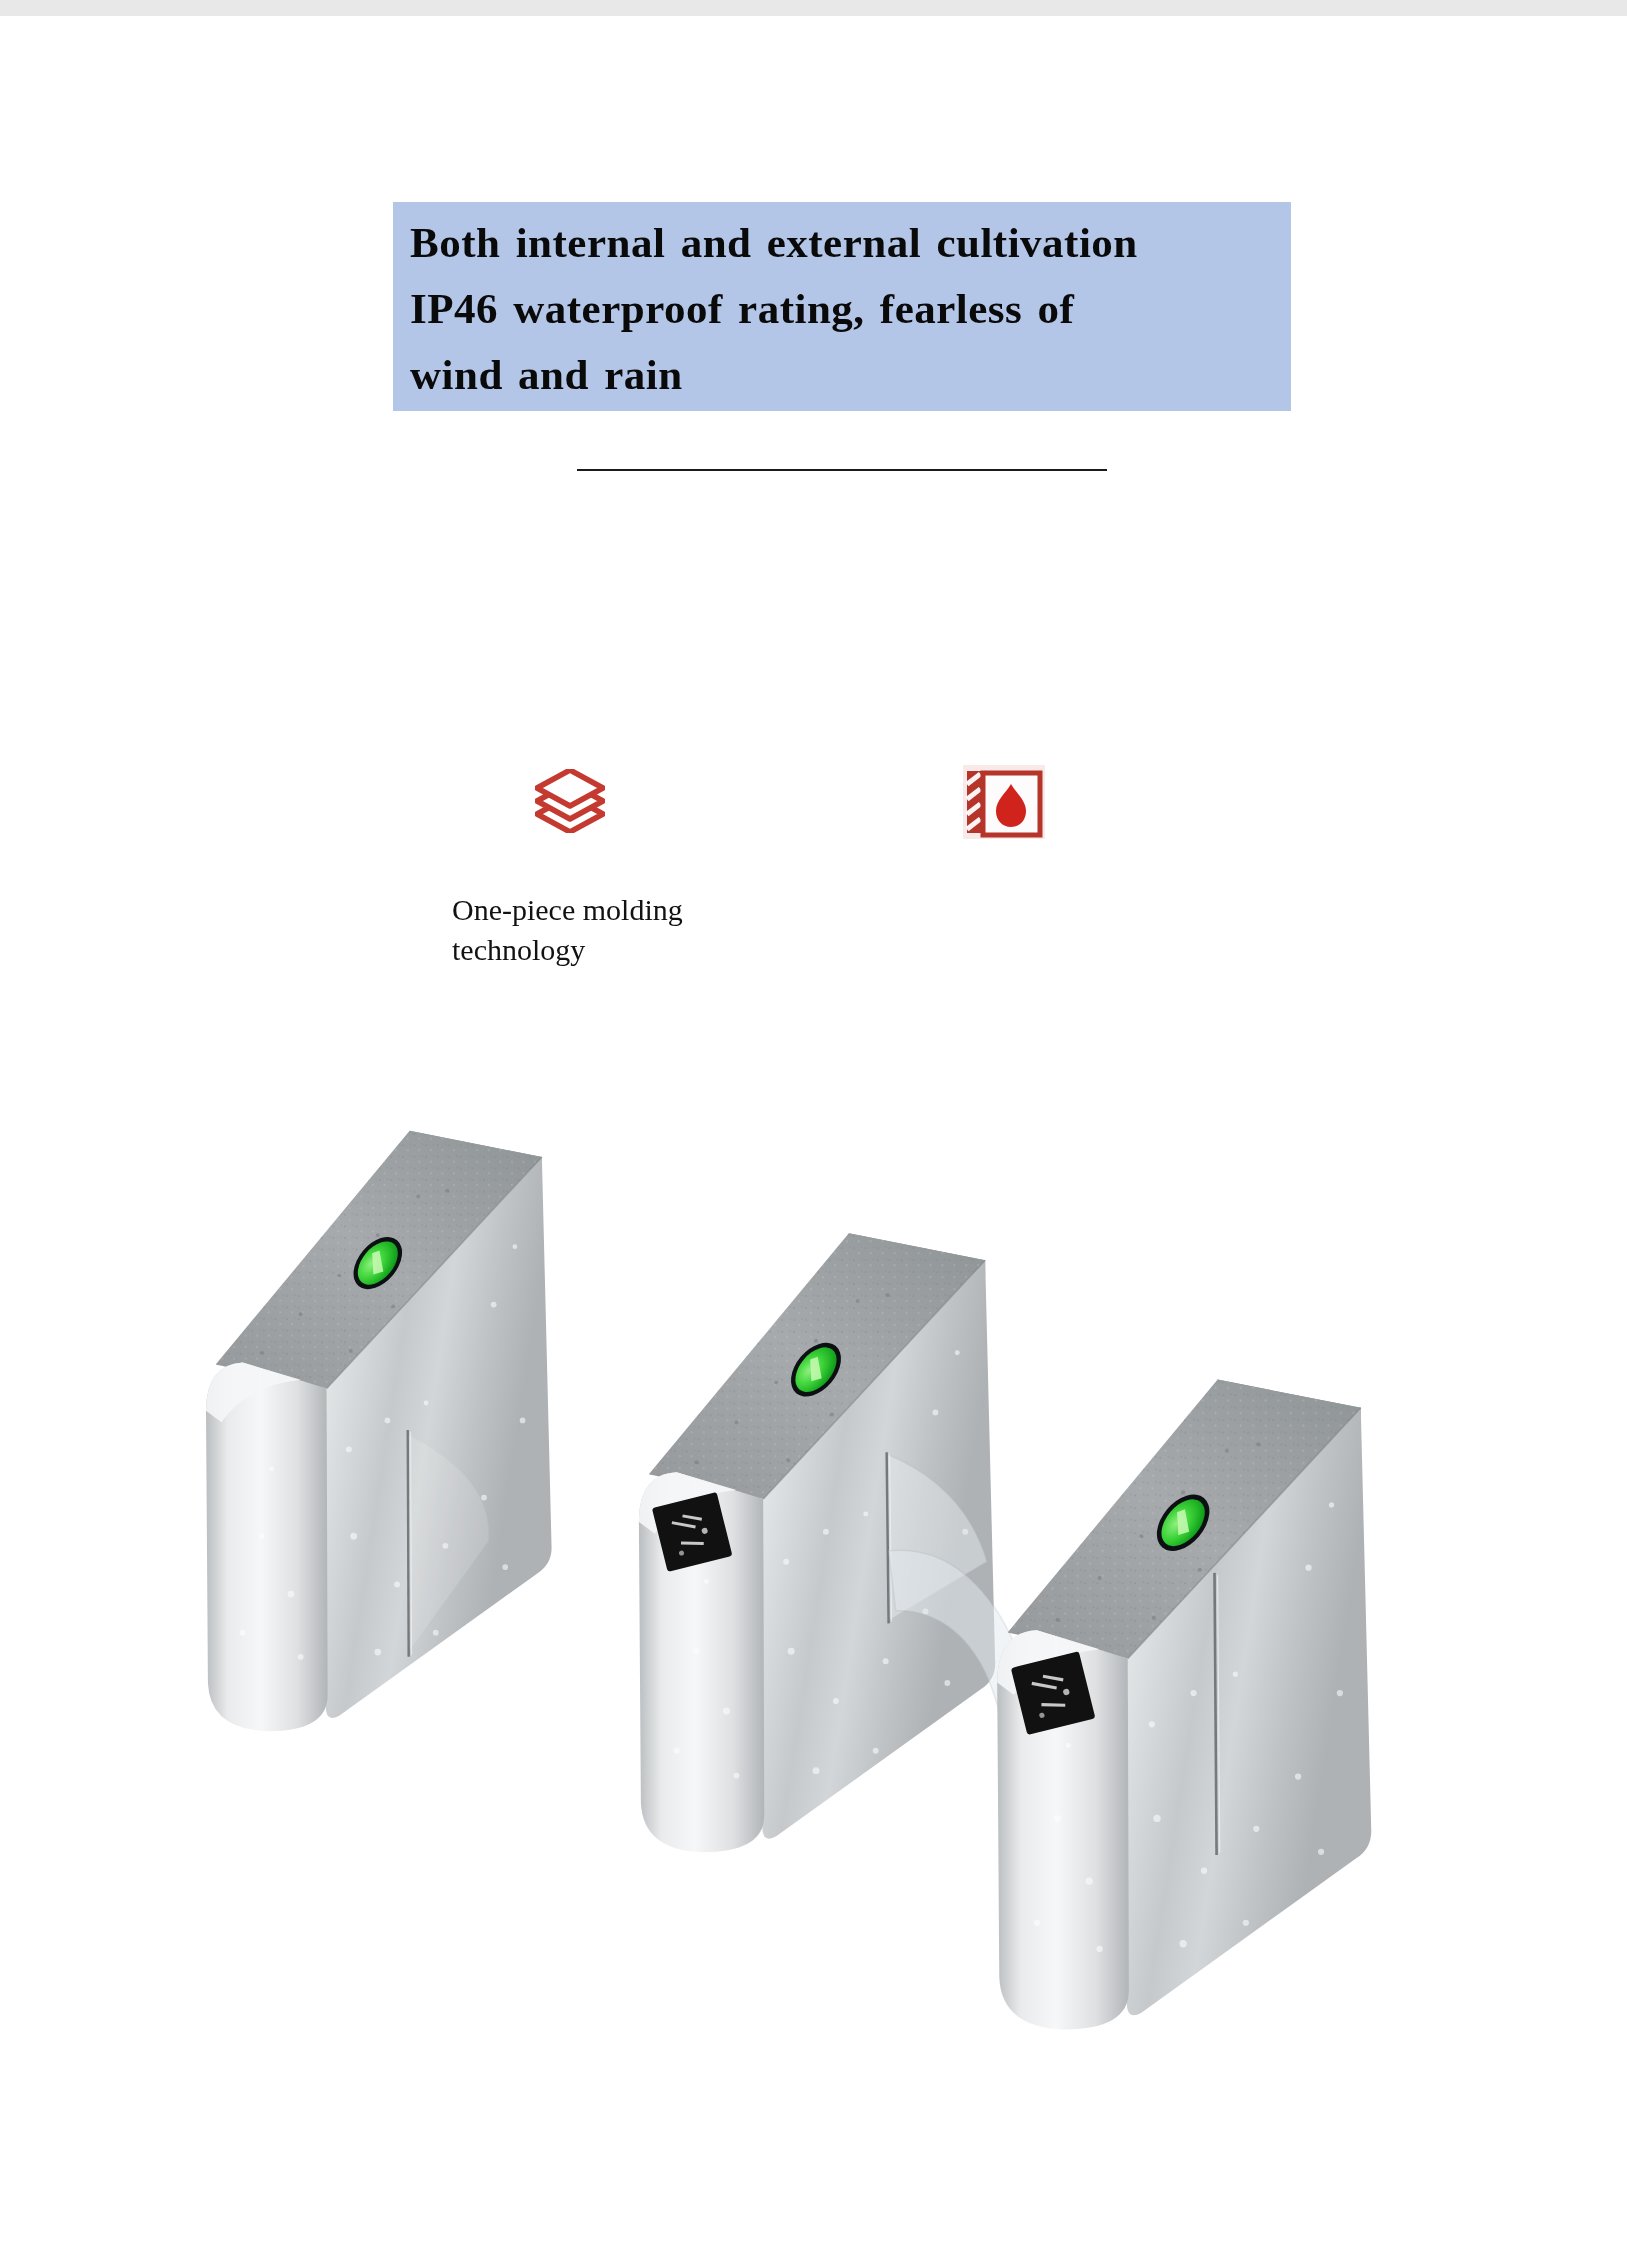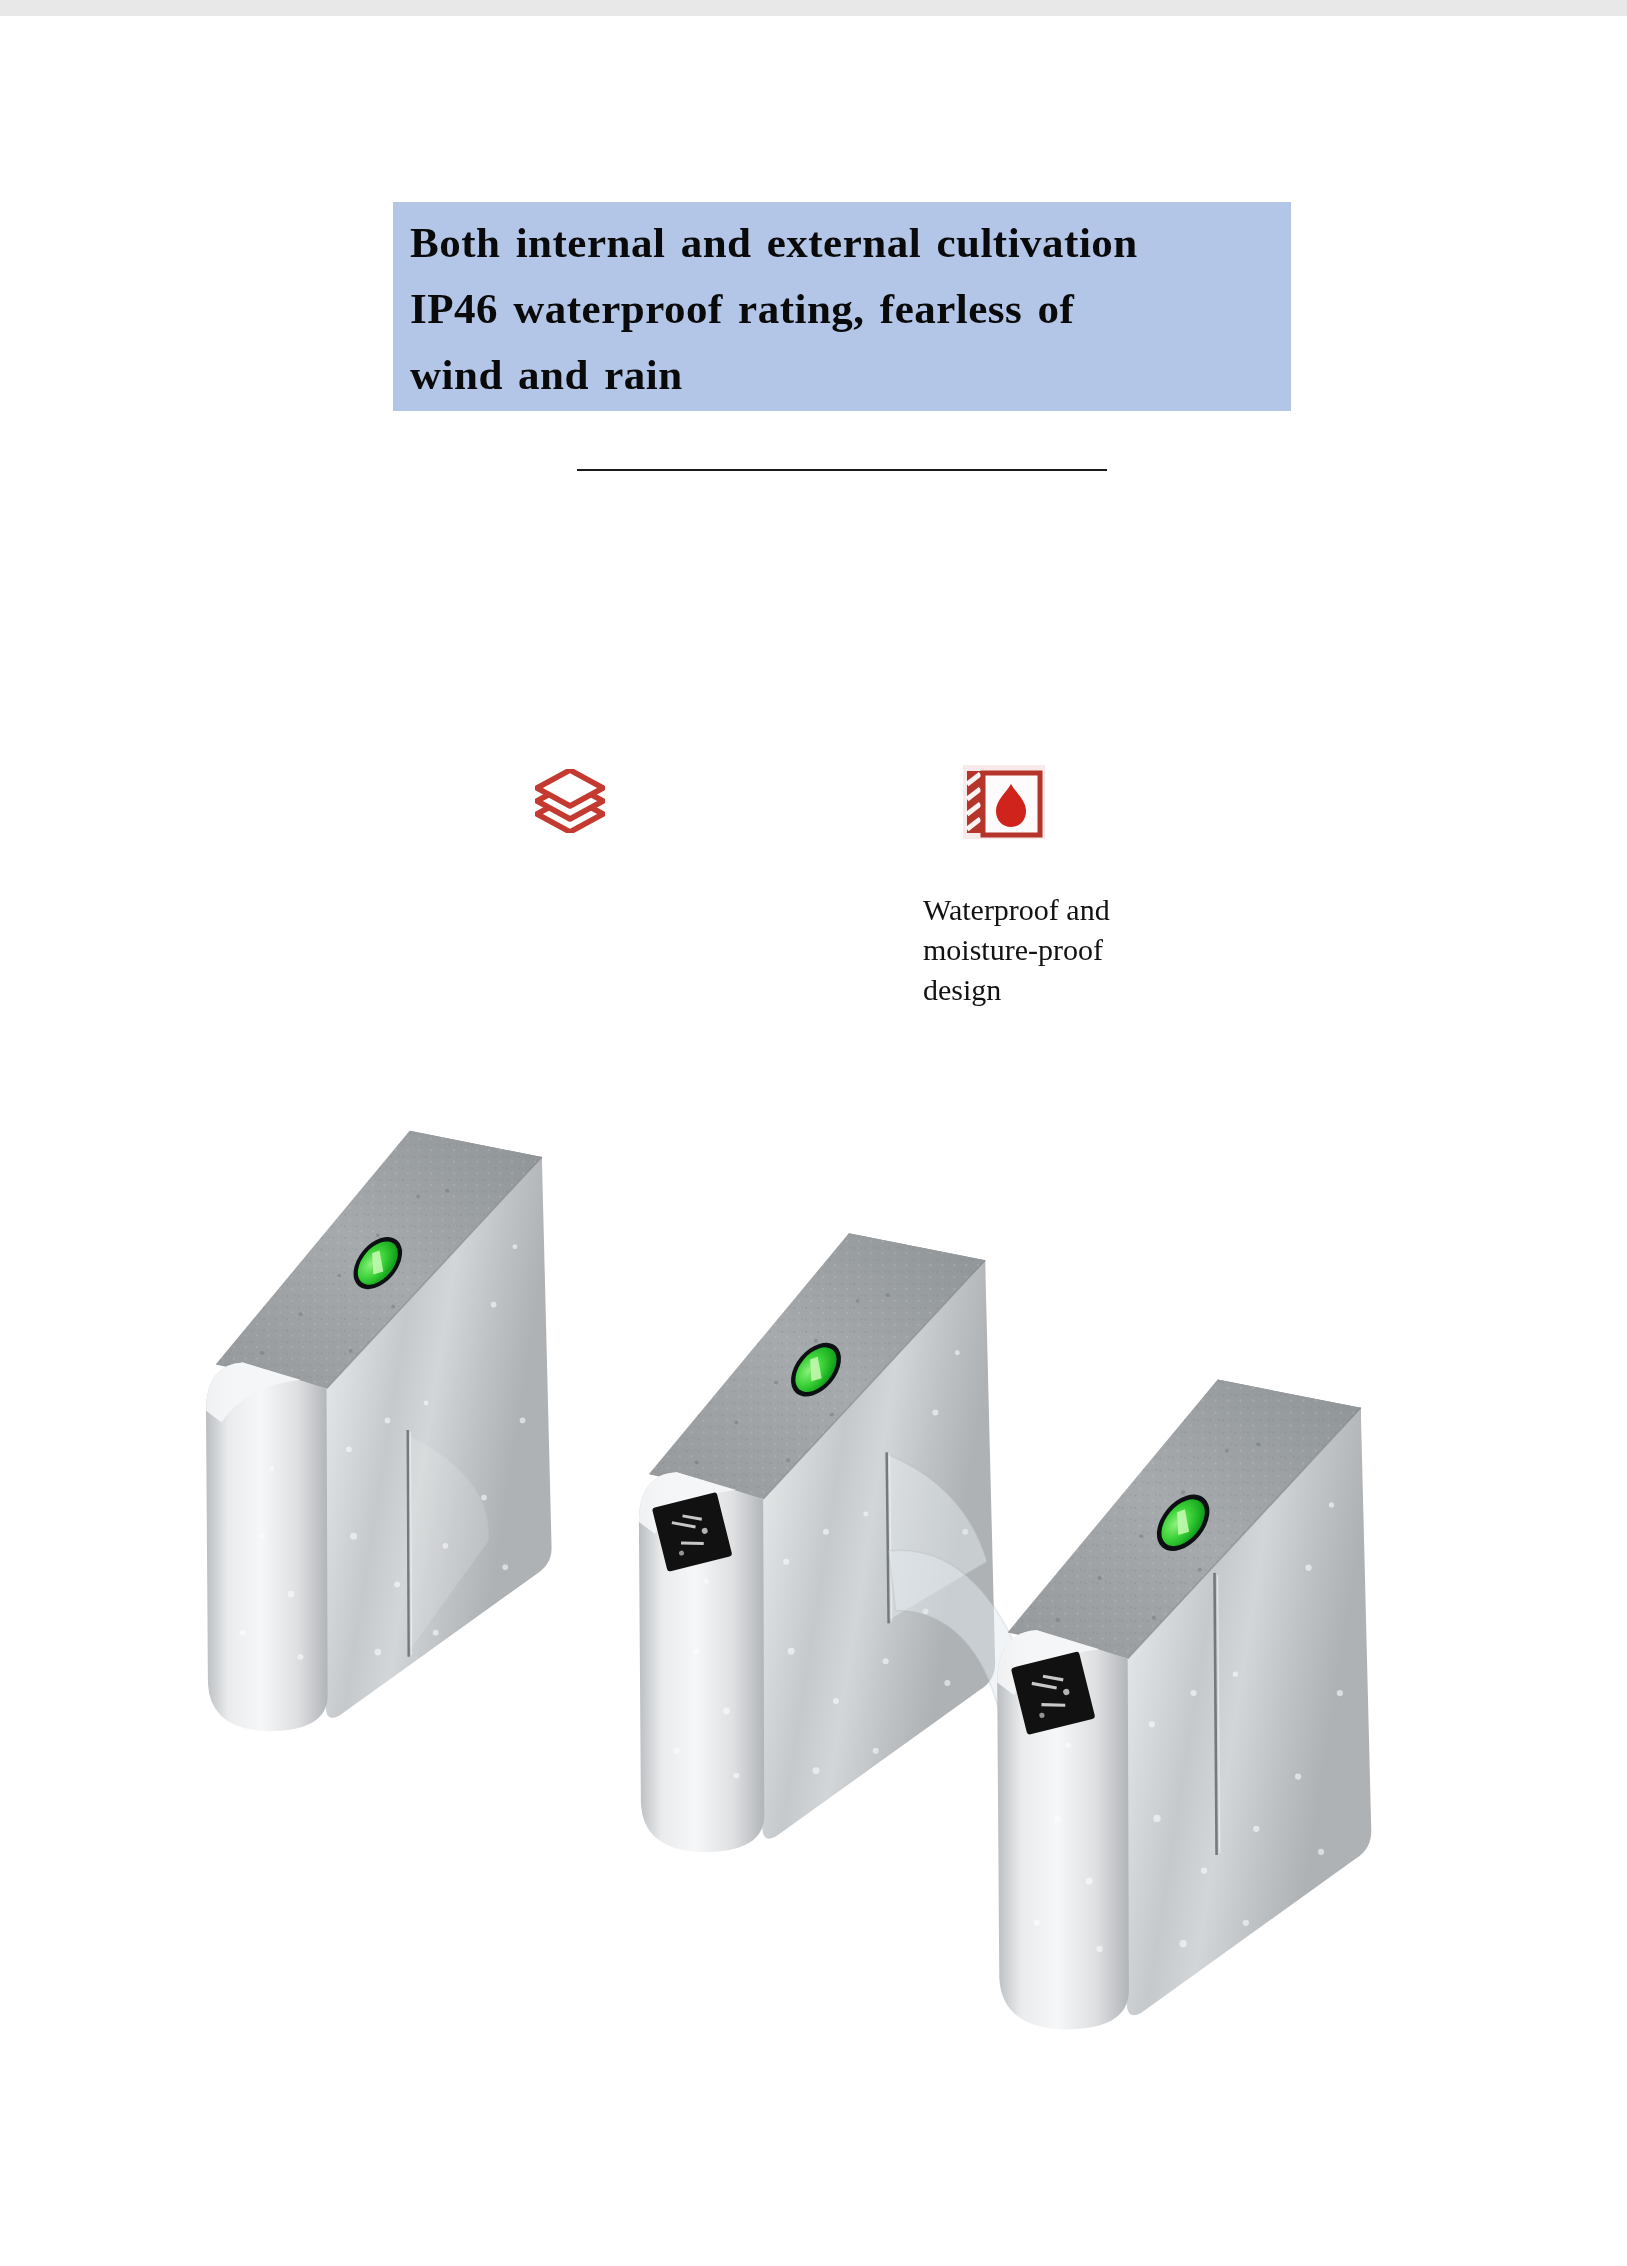--- a/index.html
+++ b/index.html
@@ -74,23 +74,22 @@
         <rect x="2" y="12" width="17" height="5" transform="rotate(-38 10 14)"></rect>
         <rect x="2" y="27" width="17" height="5" transform="rotate(-38 10 29)"></rect>
         <rect x="2" y="42" width="17" height="5" transform="rotate(-38 10 44)"></rect>
         <rect x="2" y="57" width="17" height="5" transform="rotate(-38 10 59)"></rect>
       </g>
       <rect x="20" y="8" width="57" height="62" fill="#fdfbfb" stroke="#b5352b" stroke-width="5"></rect>
       <path d="M48 19 C 53 28, 63 35, 63 46 C 63 55.5, 56.5 62, 48 62 C 39.5 62, 33 55.5, 33 46 C 33 35, 43 28, 48 19 Z" fill="#cf231c"></path>
     </svg>
   </div>
 
-  <div id="feature-label-2" class="abs feature-label">Waterproof and
-moisture-proof
-design</div>
+  <div id="feature-label-1" class="abs feature-label">One-piece molding
+technology</div>
 
   <div id="product-photo" class="abs">
     <svg width="1234" height="995" viewBox="0 0 1240 1000" aria-hidden="true">
       <defs>
         <linearGradient id="sideG" x1="0" y1="0" x2="0.9" y2="0.35">
           <stop offset="0" stop-color="#f0f1f2"></stop>
           <stop offset="0.25" stop-color="#d9dcde"></stop>
           <stop offset="0.45" stop-color="#c6c9cc"></stop>
           <stop offset="0.62" stop-color="#d3d6d8"></stop>
           <stop offset="0.82" stop-color="#bfc2c5"></stop>

